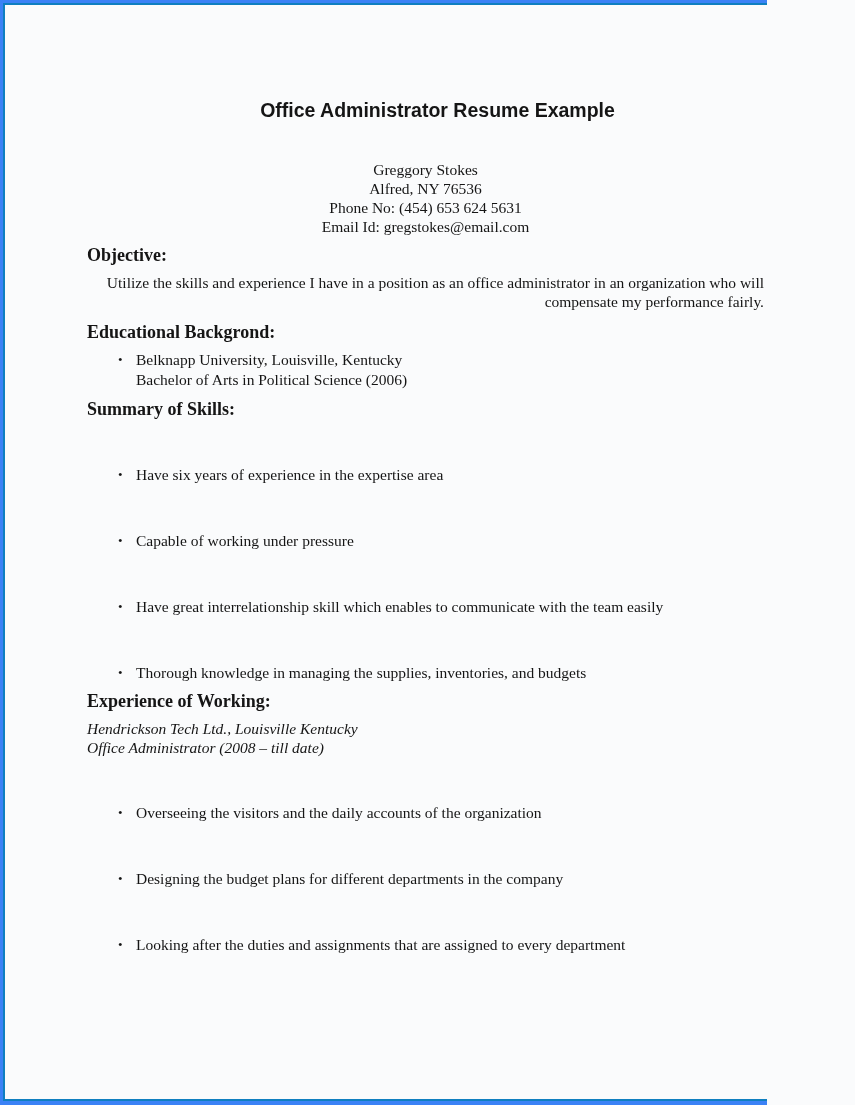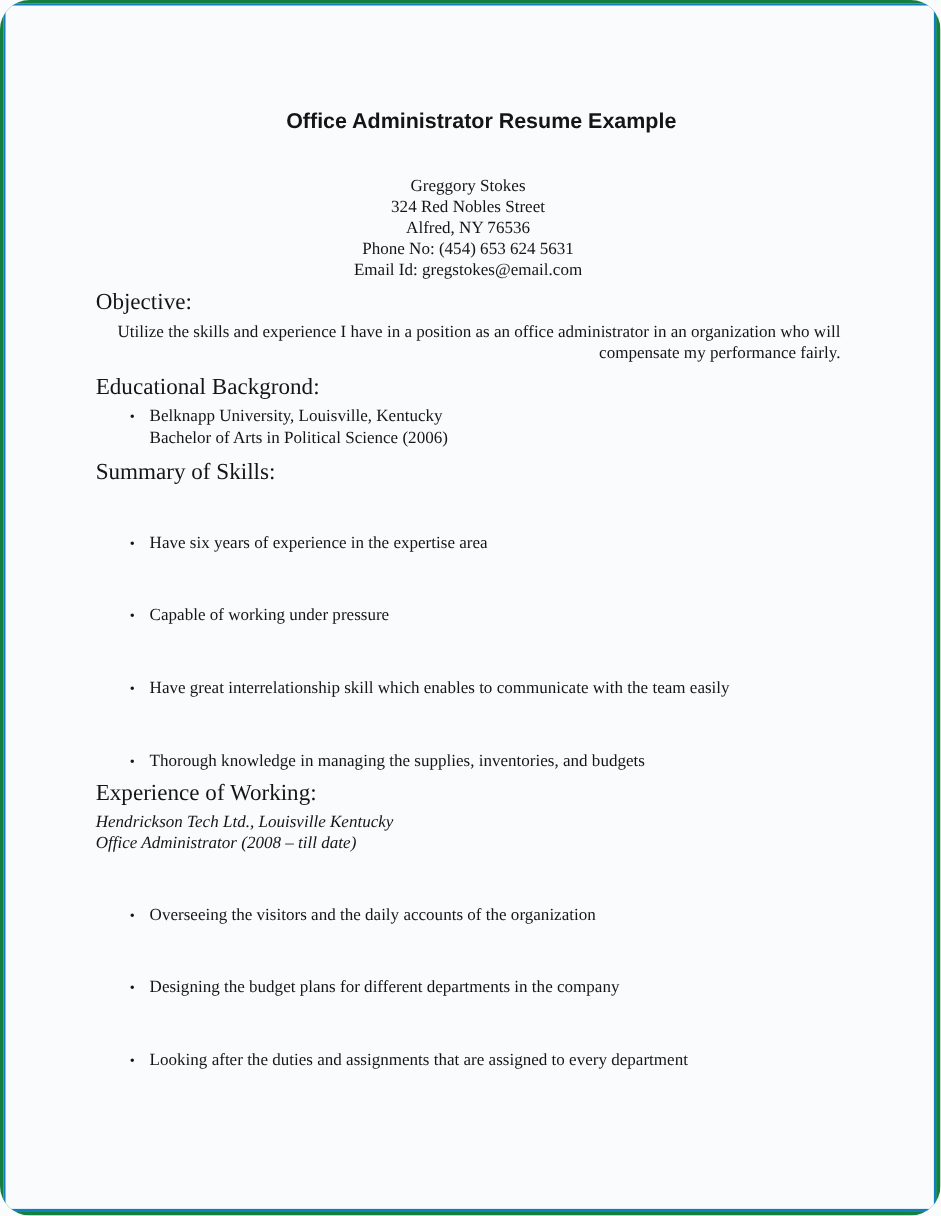--- a/index.html
+++ b/index.html
@@ -3,25 +3,24 @@
 <meta charset="utf-8">
 <style>
   * { box-sizing: border-box; }
   html, body {
     margin: 0;
     padding: 0;
     background: #fafbfc;
   }
   .canvas {
     position: relative;
-    width: 855px;
+    width: 767px;
     height: 1105px;
-    background: #15803d;
+    background: #3b82f6;
     overflow: hidden;
-    border-radius: 27px;
   }
   .page-frame {
     position: absolute;
     top: 3px;
     left: 3px;
     width: 848px;
     height: 1098px;
     border: 2px solid #0f7fc0;
     background: #fafbfc;
     overflow: hidden;
@@ -40,22 +39,22 @@
     text-align: center;
     padding-left: 24px;
     margin-top: 94px;
   }
   .contact-block {
     text-align: center;
     line-height: 19px;
     margin-top: 38px;
   }
   .sec-heading {
-    font-weight: normal;
-    font-size: 21px;
+    font-weight: bold;
+    font-size: 18px;
     line-height: 20px;
     margin: 0;
   }
   .h-objective   { margin-top: 9px; }
   .h-education   { margin-top: 11px; }
   .h-skills      { margin-top: 9px; }
   .h-experience  { margin-top: 8px; }
   .para {
     line-height: 19px;
     margin: 8px 0 0 0;
@@ -89,21 +88,20 @@
 <body>
 
 <div class="canvas">
   <div class="page-frame">
     <div class="content">
 
       <div class="doc-title">Office Administrator Resume Example</div>
 
       <div class="contact-block">
         <div>Greggory Stokes</div>
-        <div>324 Red Nobles Street</div>
         <div>Alfred, NY 76536</div>
         <div>Phone No: (454) 653 624 5631</div>
         <div>Email Id: gregstokes@email.com</div>
       </div>
 
       <div class="sec-heading h-objective">Objective:</div>
       <p class="para">Utilize the skills and experience I have in a position as an office administrator in an organization who will compensate my performance fairly.</p>
 
       <div class="sec-heading h-education">Educational Backgrond:</div>
       <ul class="blist">

